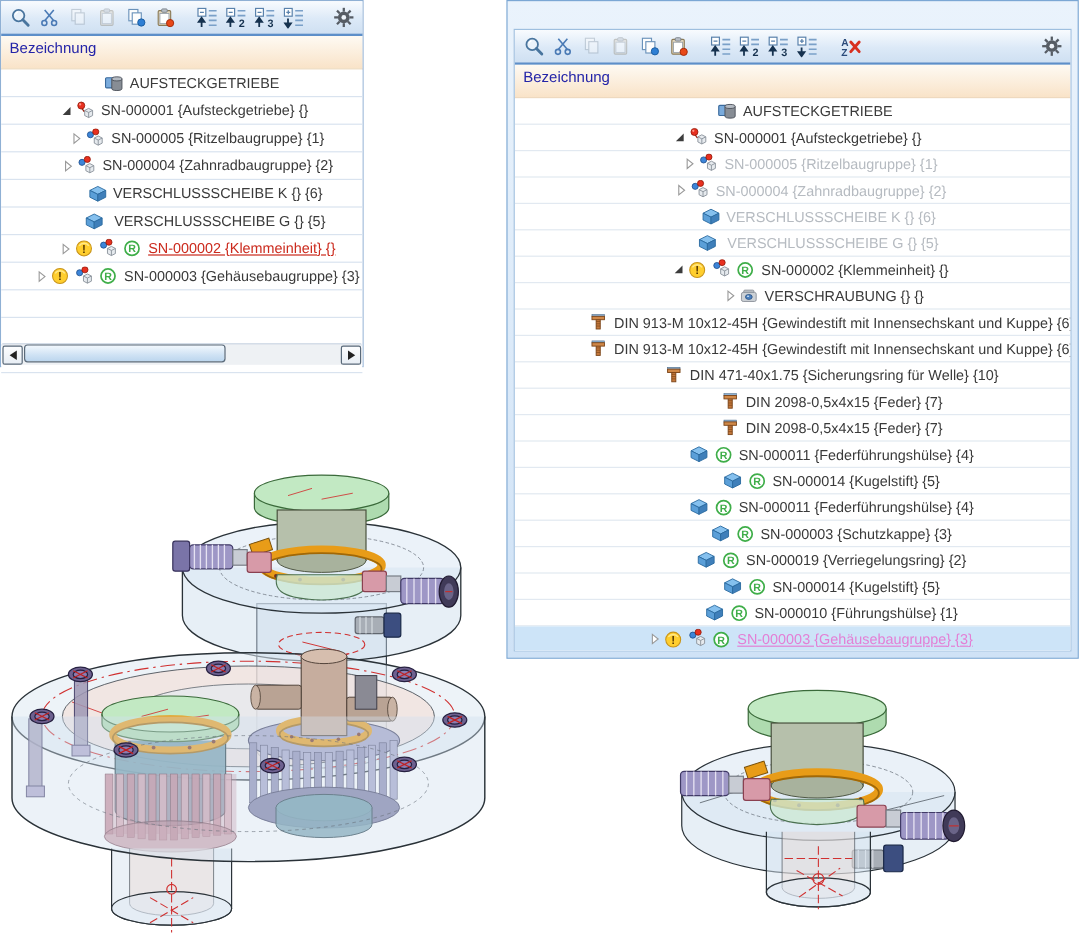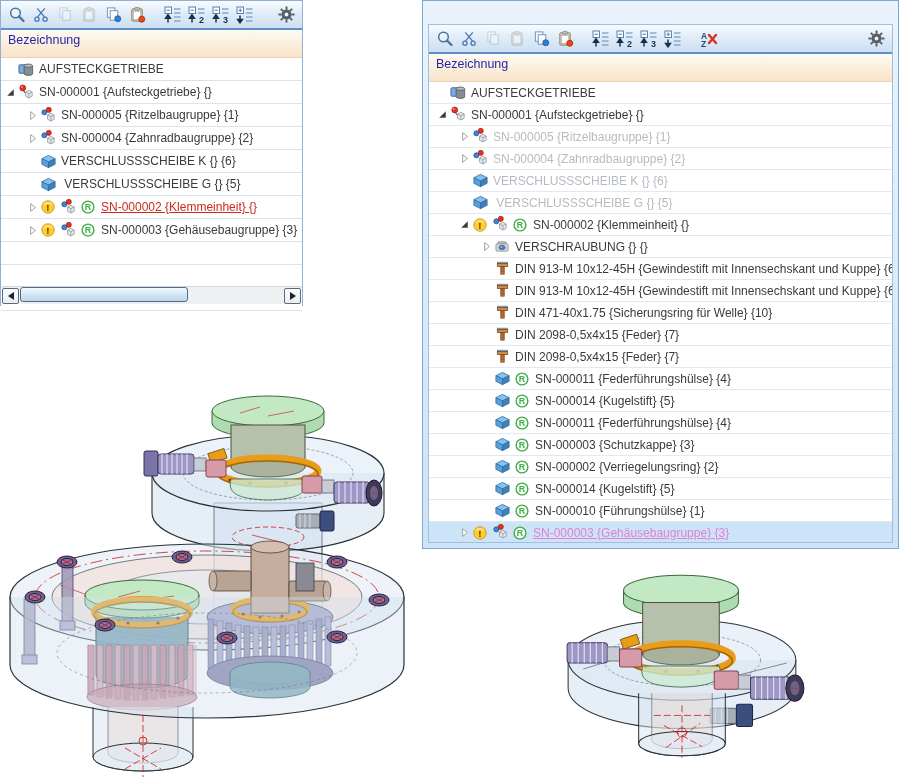--- a/index.html
+++ b/index.html
@@ -11,21 +11,21 @@
     border-bottom:2px solid #5d8fc9;box-sizing:border-box;}
   .tbtn{width:24px;height:24px;display:flex;align-items:center;justify-content:center;border-radius:3px;flex:none;}
   .tbtn.disabled{opacity:.40;}
   .tbtn[data-name="collapse-all-button"]{margin-left:12px;}
   .tbtn[data-name="remove-sort-button"]{margin-left:12px;}
   .tbtn[data-name="settings-button"]{margin-left:auto;}
   .tree-header{height:28px;line-height:21px;background:linear-gradient(#fefaf3,#f9e3c8);
     color:#2424a8;font-size:12.5px;padding-left:7px;border-bottom:1px solid #ead2b2;box-sizing:border-box;}
   .tree-body{background:#fff;}
   .trow{display:flex;align-items:center;border-bottom:1px solid #d9e3ef;box-sizing:border-box;
-    font-size:12px;color:#3a3a3a;overflow:hidden;}
+    font-size:12px;color:#3a3a3a;overflow:hidden;justify-content:center;}
   .indent{flex:none;height:1px;}
   .expander{flex:none;width:14px;height:14px;display:flex;align-items:center;justify-content:center;}
   .ticon{flex:none;width:18px;height:18px;margin-right:2px;display:flex;align-items:center;justify-content:center;}
   .tlabel{white-space:pre;margin-left:2px;}
   .trow.dim .tlabel{color:#b6bbc1;}
   .trow.alert .tlabel{color:#cb2a1d;text-decoration:underline;}
   .trow.selected{background:#cde4f8;}
   .trow.selected .tlabel{color:#e37fd5;text-decoration:underline;}
 
   
@@ -809,21 +809,21 @@
               <polygon points="2,6 9,9.5 9,15.5 2,12" fill="#5b9fd8" stroke="#2a6aa0" stroke-width="0.8"></polygon>
               <polygon points="16,6 9,9.5 9,15.5 16,12" fill="#3f7fba" stroke="#2a6aa0" stroke-width="0.8"></polygon>
             </svg>
           </span>
           <span class="ticon" data-name="registered-icon">
             <svg viewBox="0 0 18 18" width="16" height="16">
               <circle cx="9" cy="9" r="6.6" fill="#fff" stroke="#3fae49" stroke-width="1.6"></circle>
               <text x="9" y="12.8" font-size="10" font-weight="bold" fill="#3fae49" text-anchor="middle" font-family="Liberation Sans,sans-serif">R</text>
             </svg>
           </span>
-          <span class="tlabel" data-name="tree-row-label">SN-000002 {Verriegelungsring} {2}</span>
+          <span class="tlabel" data-name="tree-row-label">SN-000019 {Verriegelungsring} {2}</span>
         </div>
         <div class="trow normal" data-name="tree-row">
           <span class="indent" style="width: 50px;"></span>
           <span class="expander" data-name="expander-spacer"></span>
           <span class="ticon" data-name="box-blue-icon">
             <svg viewBox="0 0 18 18" width="17" height="17">
               <polygon points="2,6 9,2.5 16,6 9,9.5" fill="#85c0ee" stroke="#2a6aa0" stroke-width="0.8"></polygon>
               <polygon points="2,6 9,9.5 9,15.5 2,12" fill="#5b9fd8" stroke="#2a6aa0" stroke-width="0.8"></polygon>
               <polygon points="16,6 9,9.5 9,15.5 16,12" fill="#3f7fba" stroke="#2a6aa0" stroke-width="0.8"></polygon>
             </svg>

